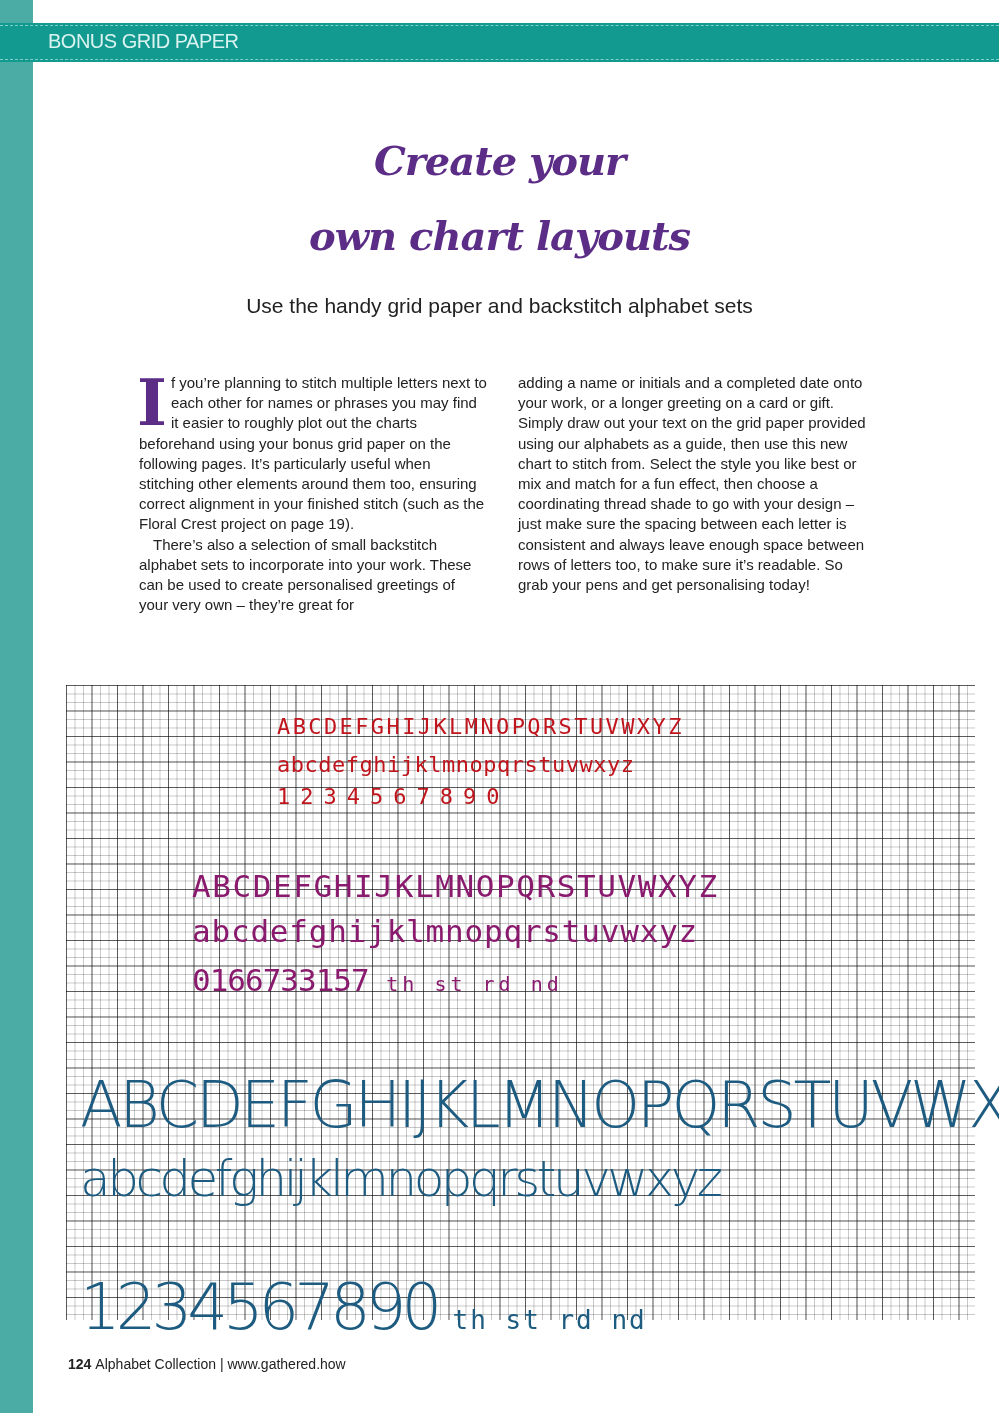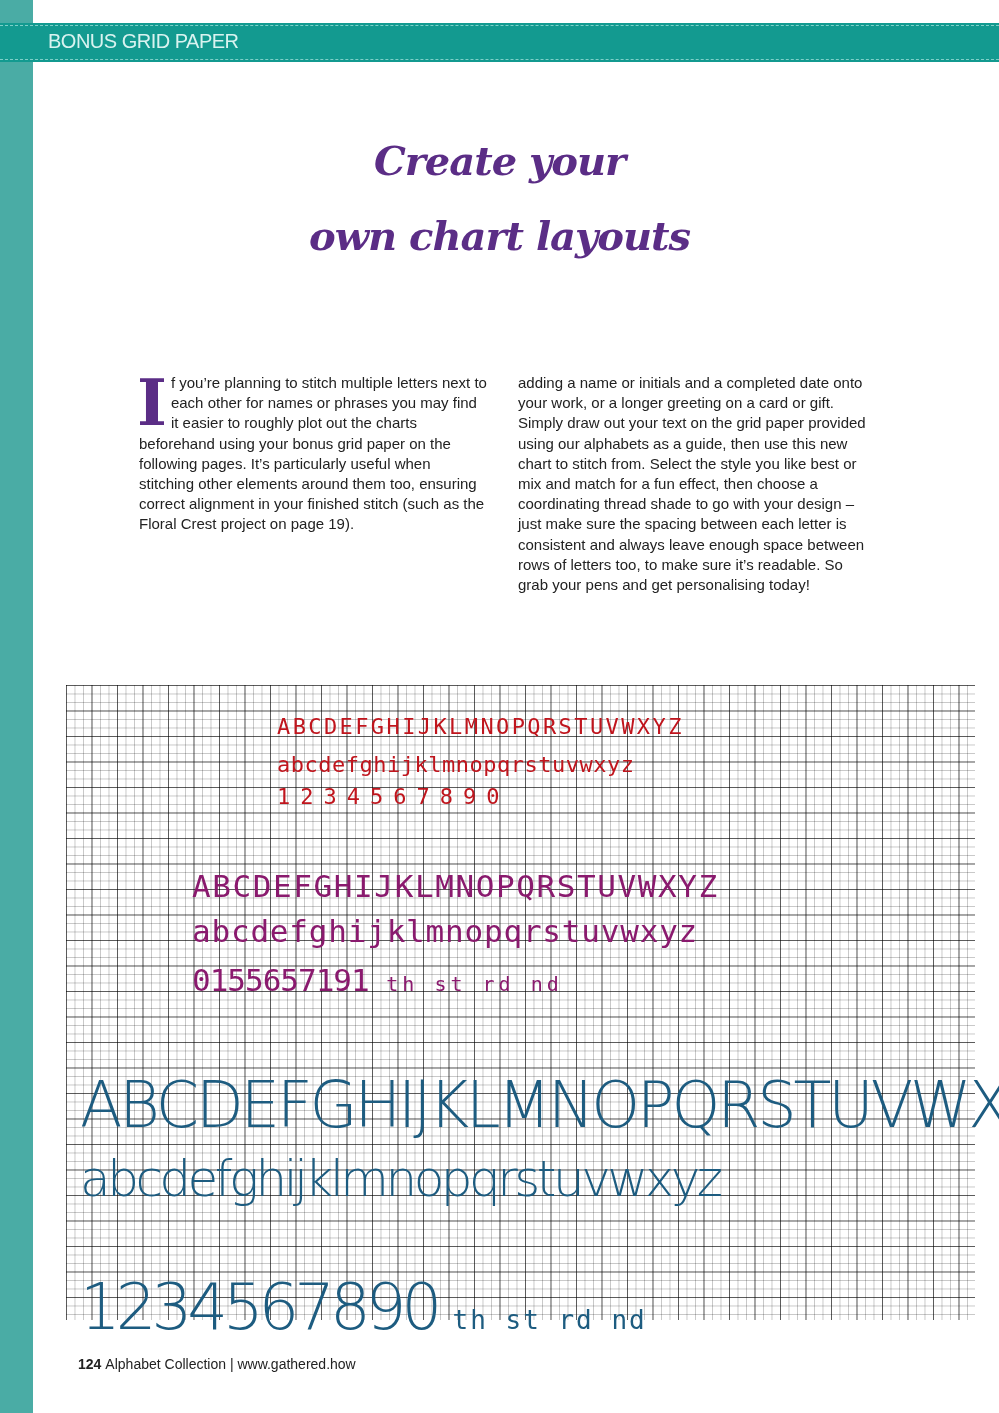--- a/index.html
+++ b/index.html
@@ -28,53 +28,55 @@
   .s1 { left:277px; font-size:22px; color:#c0151d; letter-spacing:2.4px; transform:scaleY(0.95); }
   .s1.r1 { top:714px; } .s1.r2 { top:752px; letter-spacing:0.5px; } .s1.r3 { top:784px; letter-spacing:10px; }
   .s2 { left:192px; font-size:31px; color:#8a1a6e; letter-spacing:-0.3px; }
   .s2.r1 { top:868px; letter-spacing:1.6px; } .s2.r2 { top:913px; letter-spacing:0.8px; } .s2.r3 { top:962px; letter-spacing:-1px; }
   .s2 .ext { font-size:20px; letter-spacing:4px; }
   .s3 { left:80px; color:#1d5c80; font-family:"DejaVu Sans", sans-serif; font-weight:200; }
   .s3.r1 { top:1068px; font-size:64px; letter-spacing:-3.2px; transform:scaleX(0.97); transform-origin:left; }
   .s3.r2 { top:1150px; font-size:50px; letter-spacing:-3.5px; }
   .s3.r3 { top:1270px; font-size:64px; letter-spacing:-5px; }
   .s3 .ext { font-size:26px; letter-spacing:2px; font-family:"DejaVu Sans Mono", monospace; }
-  .footer { position:absolute; left:78px; top:1356px; font-family:"Liberation Sans", sans-serif; font-size:14px; color:#222; }
+  .footer { position:absolute; left:68px; top:1356px; font-family:"Liberation Sans", sans-serif; font-size:14px; color:#222; }
   .footer b { font-weight:bold; margin-right:4px; }
 </style>
 </head>
 <body>
 
 <div class="side-strip"></div>
 <div class="header-band">
   <div class="dash top"></div>
   <div class="dash bot"></div>
 </div>
 <div class="header-label">BONUS GRID PAPER</div>
 
 <div class="title l1">Create your</div>
 <div class="title l2">own chart layouts</div>
 
 <div class="subtitle">
+  <div>Use the handy grid paper and backstitch alphabet sets</div>
 </div>
 
 <div class="col left">
   <p><span class="dropcap">I</span><span>f you’re planning to stitch multiple letters next to each other for names or phrases you may find it easier to roughly plot out the charts beforehand using your bonus grid paper on the following pages. It’s particularly useful when stitching other elements around them too, ensuring correct alignment in your finished stitch (such as the Floral Crest project on page 19).</span></p>
+  <p class="indent">There’s also a selection of small backstitch alphabet sets to incorporate into your work. These can be used to create personalised greetings of your very own – they’re great for</p>
 </div>
 <div class="col right">
   <p>adding a name or initials and a completed date onto your work, or a longer greeting on a card or gift. Simply draw out your text on the grid paper provided using our alphabets as a guide, then use this new chart to stitch from. Select the style you like best or mix and match for a fun effect, then choose a coordinating thread shade to go with your design – just make sure the spacing between each letter is consistent and always leave enough space between rows of letters too, to make sure it’s readable. So grab your pens and get personalising today!</p>
 </div>
 
 <div class="grid"></div>
 
 <div class="stitch s1 r1">ABCDEFGHIJKLMNOPQRSTUVWXYZ</div>
 <div class="stitch s1 r2">abcdefghijklmnopqrstuvwxyz</div>
 <div class="stitch s1 r3">1234567890</div>
 
 <div class="stitch s2 r1">ABCDEFGHIJKLMNOPQRSTUVWXYZ</div>
 <div class="stitch s2 r2">abcdefghijklmnopqrstuvwxyz</div>
-<div class="stitch s2 r3"><span>0155657191</span> <span class="ext">th st rd nd</span></div>
+<div class="stitch s2 r3"><span>0166733157</span> <span class="ext">th st rd nd</span></div>
 
 <div class="stitch s3 r1">ABCDEFGHIJKLMNOPQRSTUVWXYZ</div>
 <div class="stitch s3 r2">abcdefghijklmnopqrstuvwxyz</div>
 <div class="stitch s3 r3"><span>1234567890</span> <span class="ext">th st rd nd</span></div>
 
 <div class="footer"><b>124</b><span>Alphabet Collection | www.gathered.how</span></div>
 
 </body></html>

